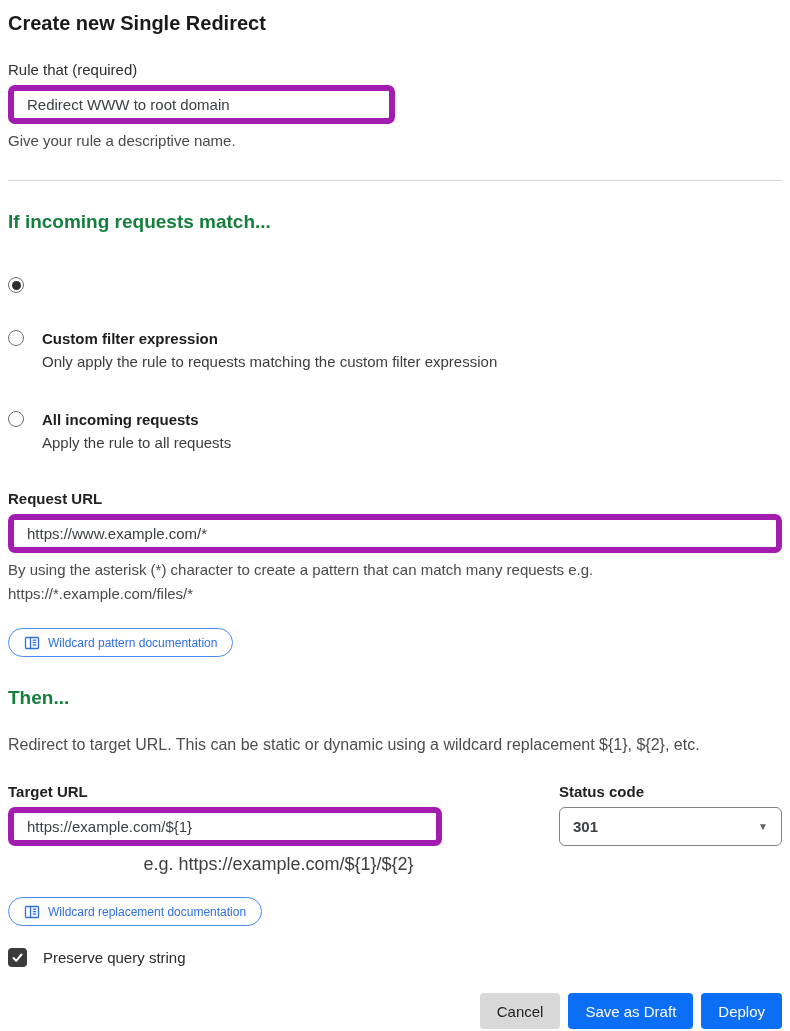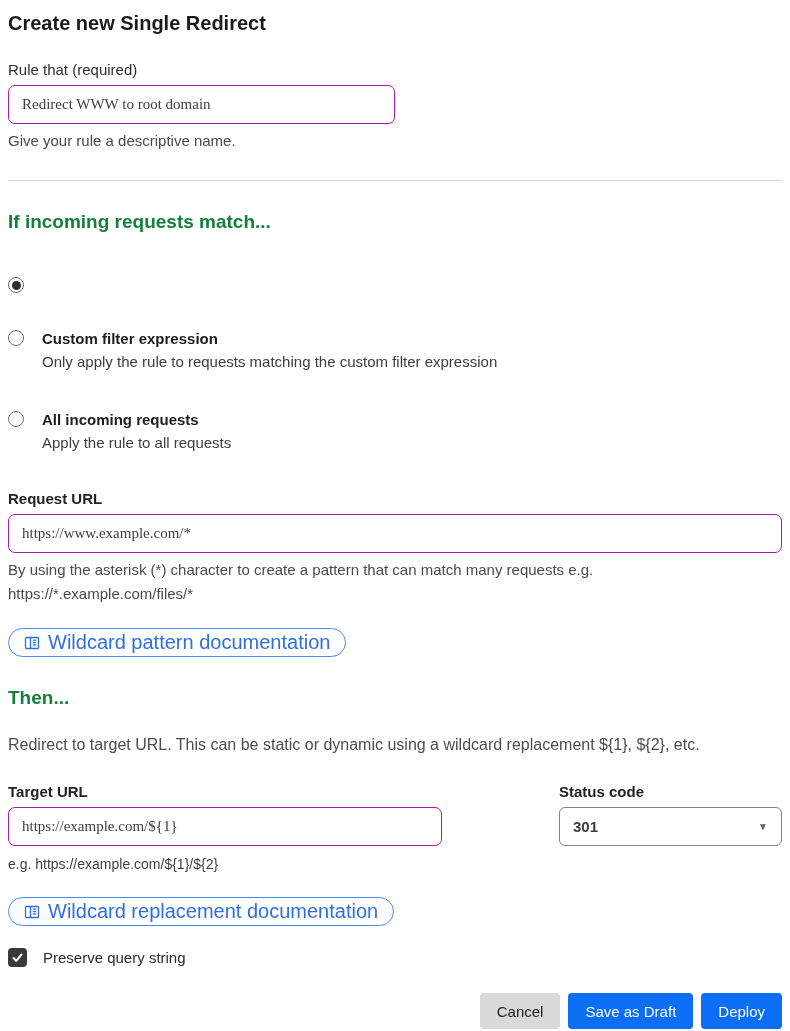--- a/index.html
+++ b/index.html
@@ -17,23 +17,23 @@
     line-height: 26px; margin-top: 2px;
   }
 
   .field-label { font-size: 15px; color: #2e2e2e; line-height: 20px; }
   .field-label.strong { font-weight: 700; color: #222; }
 
   .rule-name-label { margin-top: 24px; }
 
   .text-input {
     display: block;
-    font-family: Liberation Serif, serif;
+    font-family: Liberation Sans, sans-serif;
     font-size: 15px; color: #3c4043;
-    border: 1px solid #a21caf; border-radius: 7px;
+    border: 6px solid #a21caf; border-radius: 7px;
     background: #fff;
     height: 39px; padding: 0 13px;
     margin-top: 5px; outline: none;
   }
   .rule-name-input { width: 387px; }
   .full-width-input { width: 774px; }
 
   .help-text { font-size: 15px; color: #4a4a4a; line-height: 24px; margin-top: 5px; }
 
   .divider { border: none; border-top: 1px solid #d6d6d6; margin-top: 27px; }
@@ -62,41 +62,41 @@
 
   .request-url-label { margin-top: 34px; }
 
   .doc-pill {
     display: inline-flex; align-items: center; gap: 8px;
     margin-top: 22px;
     height: 29px; padding: 0 15px;
     border: 1px solid #4a8bf0; border-radius: 15px;
     background: #fff; cursor: pointer;
     font-family: "Liberation Sans", "DejaVu Sans", sans-serif;
-    font-size: 20px; color: #2f6fe4;
+    font-size: 12px; color: #2f6fe4;
   }
   .doc-pill svg { display: block; }
 
   .then-para { font-size: 16px; color: #4d4d4d; line-height: 22px; margin-top: 25px; }
 
   .target-row { display: flex; gap: 10px; margin-top: 26px; }
   .target-col { width: 542px; }
   .status-col { width: 223px; }
   .target-input { width: 434px; }
 
   .select-box {
     margin-top: 5px; height: 39px; width: 223px;
     border: 1px solid #838383; border-radius: 6px;
     display: flex; align-items: center; justify-content: space-between;
     padding: 0 13px; font-size: 15px; color: #3c4043;
     background: #fff; cursor: pointer; font-weight: bold;
   }
   .caret { color: #5f6368; font-size: 10px; line-height: 1; }
 
-  .eg-help { font-size: 14px; color: #3f3f3f; line-height: 22px; margin-top: 7px; }
+  .eg-help { font-size: 18px; color: #3f3f3f; line-height: 22px; margin-top: 7px; text-align: center; }
 
   .checkbox-row { display: flex; align-items: center; margin-top: 22px; }
   .checkbox {
     width: 19px; height: 19px; border-radius: 4px;
     background: #3a3a3a; color: #fff;
     display: flex; align-items: center; justify-content: center;
     cursor: pointer; flex: 0 0 19px;
   }
   .checkbox svg { display: block; }
   .checkbox-label { font-size: 15px; color: #2b2b2b; margin-left: 16px; cursor: pointer; }

